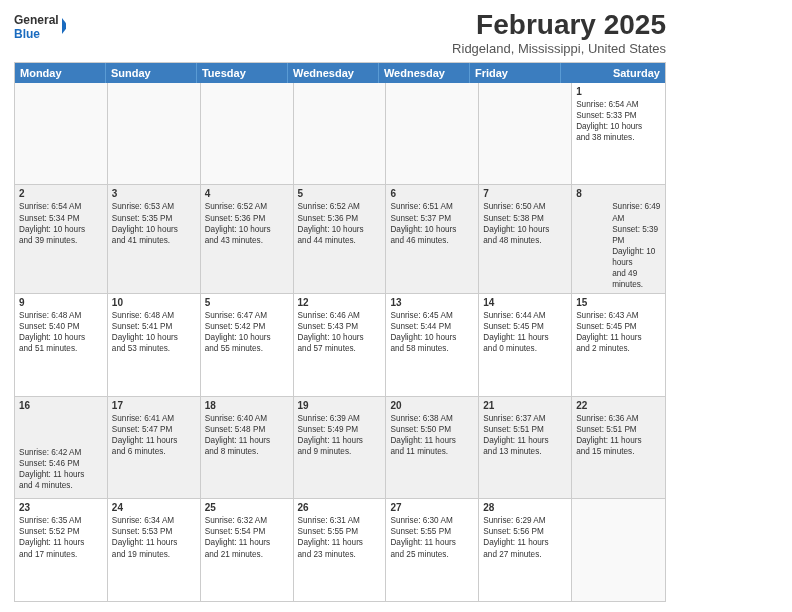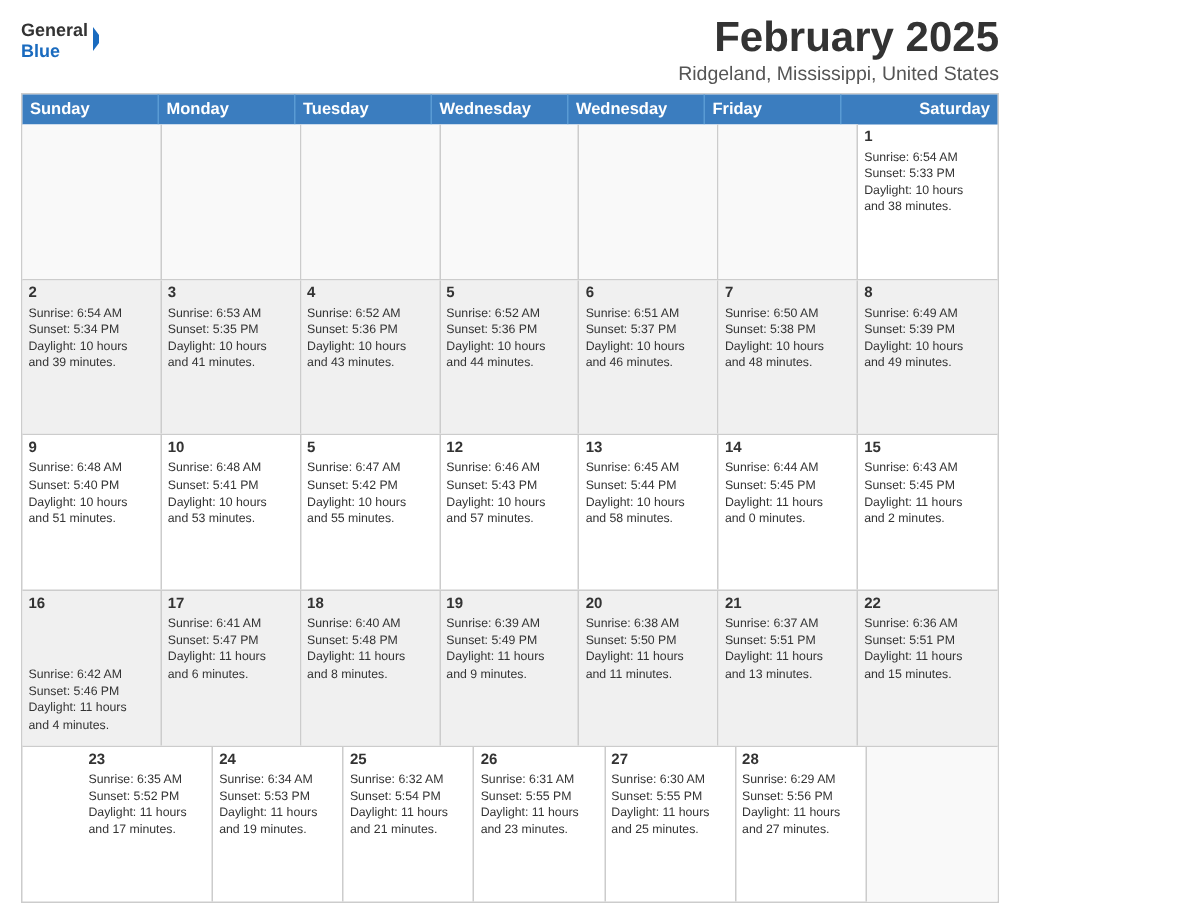--- a/index.html
+++ b/index.html
@@ -64,21 +64,21 @@
       flex: 1;
       display: flex;
       flex-direction: column;
     }
     .cal-row {
       display: grid;
       grid-template-columns: repeat(7, 1fr);
       flex: 1;
       border-bottom: 1px solid #ccc;
     }
-    .cal-row:last-child { border-bottom: none; margin-left: 40px; }
+    .cal-row:last-child { border-bottom: none; }
     .cal-cell {
       border-right: 1px solid #ccc;
       padding: 3px 4px;
       font-size: 8.5px;
       color: #333;
       vertical-align: top;
       min-height: 0;
     }
     .cal-cell:last-child { border-right: none; }
     .cal-cell.empty { background: #f9f9f9; }
@@ -107,22 +107,22 @@
   </svg>
 </div>
     <div class="title-block">
       <div class="month-title">February 2025</div>
       <div class="location">Ridgeland, Mississippi, United States</div>
     </div>
   </div>
 
   <div class="calendar">
     <div class="cal-header">
-    <div class="cal-header-cell">Sunday</div>
-        <div class="cal-header-cell">Monday</div>
+    <div class="cal-header-cell">Monday</div>
+        <div class="cal-header-cell">Sunday</div>
         <div class="cal-header-cell">Tuesday</div>
         <div class="cal-header-cell">Wednesday</div>
         <div class="cal-header-cell">Wednesday</div>
         <div class="cal-header-cell">Friday</div>
         <div class="cal-header-cell">Saturday</div>
       </div>
     <div class="cal-body">
     <div class="cal-row">
           <div class="cal-cell empty"></div>
           <div class="cal-cell empty"></div>
@@ -176,21 +176,21 @@
           </div>
           <div class="cal-cell shaded">
             <span class="day-num">7</span>
             <div class="cell-text" style="white-space: pre-line;">Sunrise: 6:50 AM
 Sunset: 5:38 PM
 Daylight: 10 hours
 and 48 minutes.</div>
           </div>
           <div class="cal-cell shaded">
             <span class="day-num">8</span>
-            <div class="cell-text" style="white-space: pre-line;">Sunrise: 6:49 AM
+            <div class="cell-text" style="white-space: pre-line; margin-left: 36px;">Sunrise: 6:49 AM
 Sunset: 5:39 PM
 Daylight: 10 hours
 and 49 minutes.</div>
           </div>
         </div>
         <div class="cal-row">
           <div class="cal-cell">
             <span class="day-num">9</span>
             <div class="cell-text" style="white-space: pre-line;">Sunrise: 6:48 AM
 Sunset: 5:40 PM

